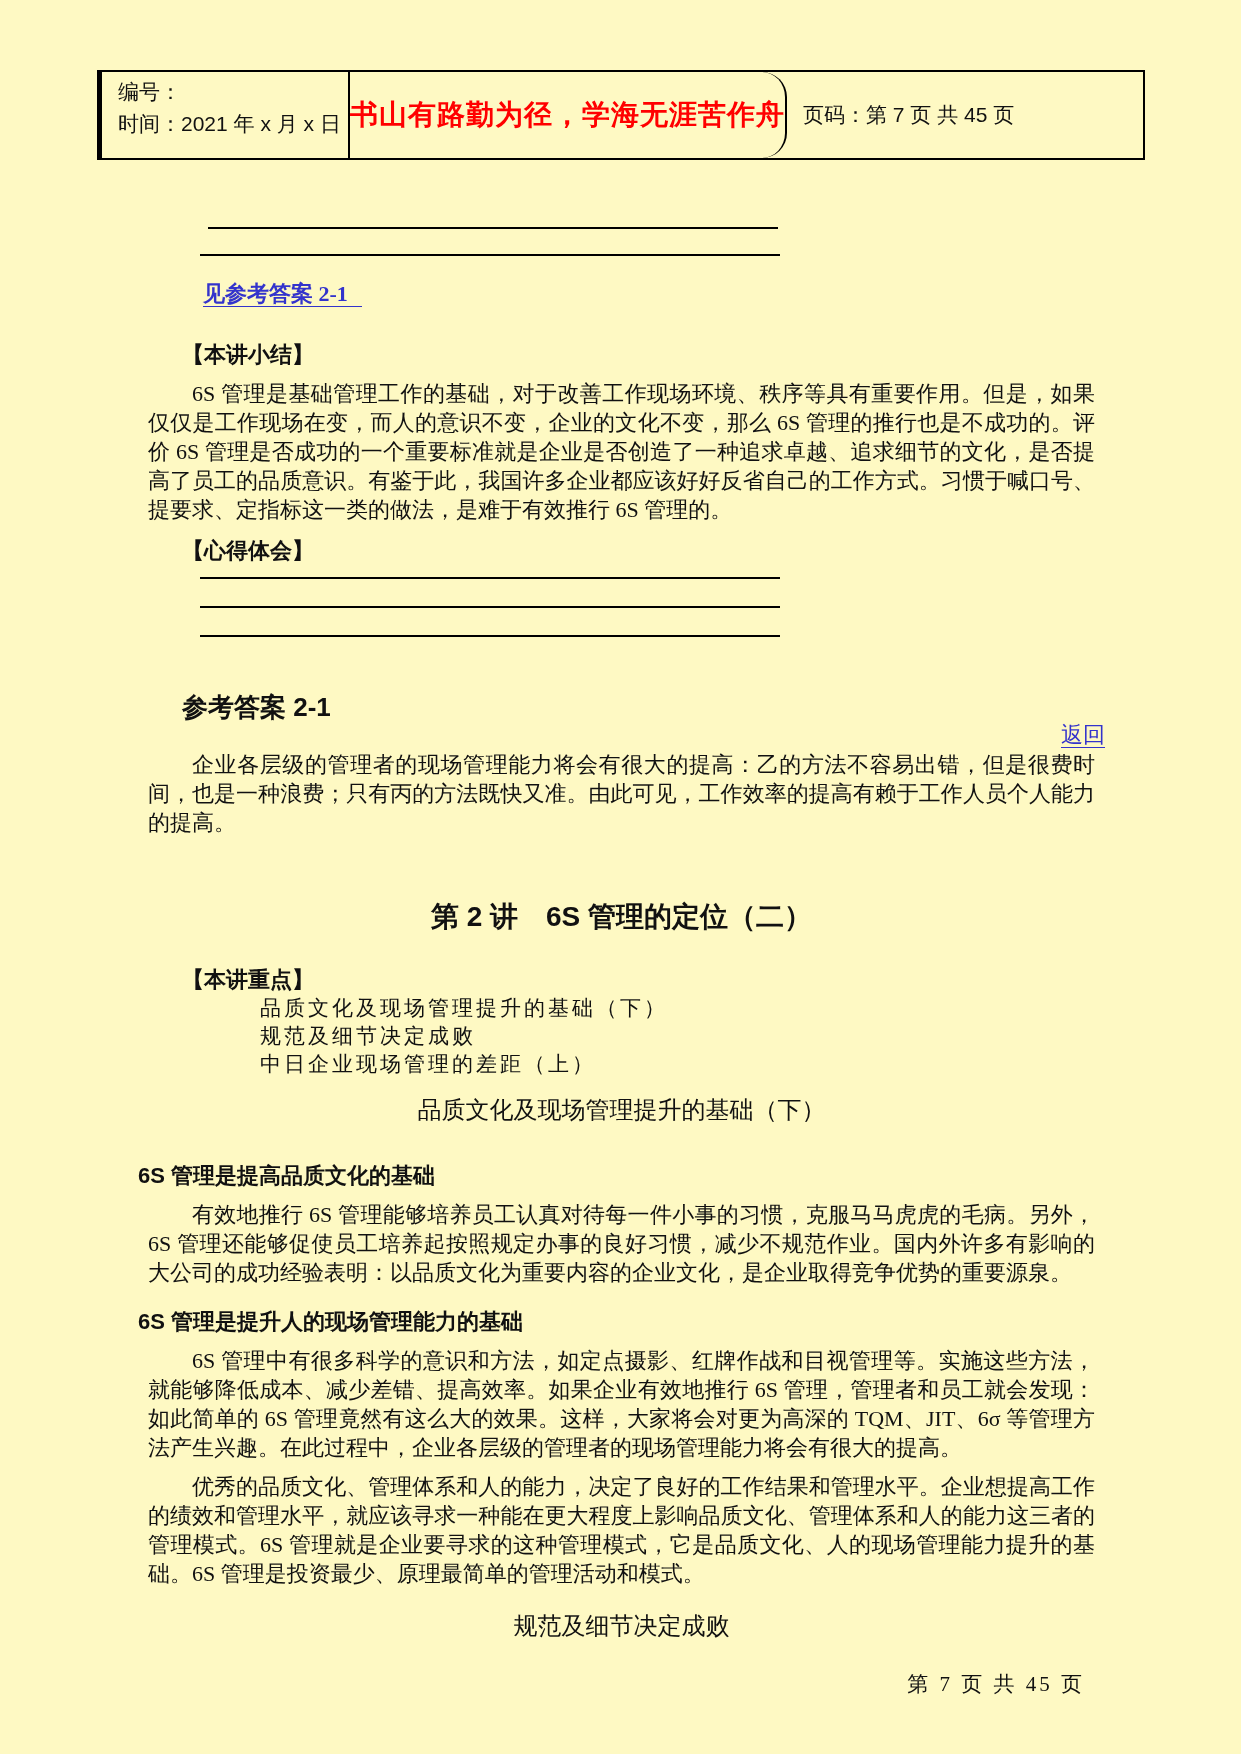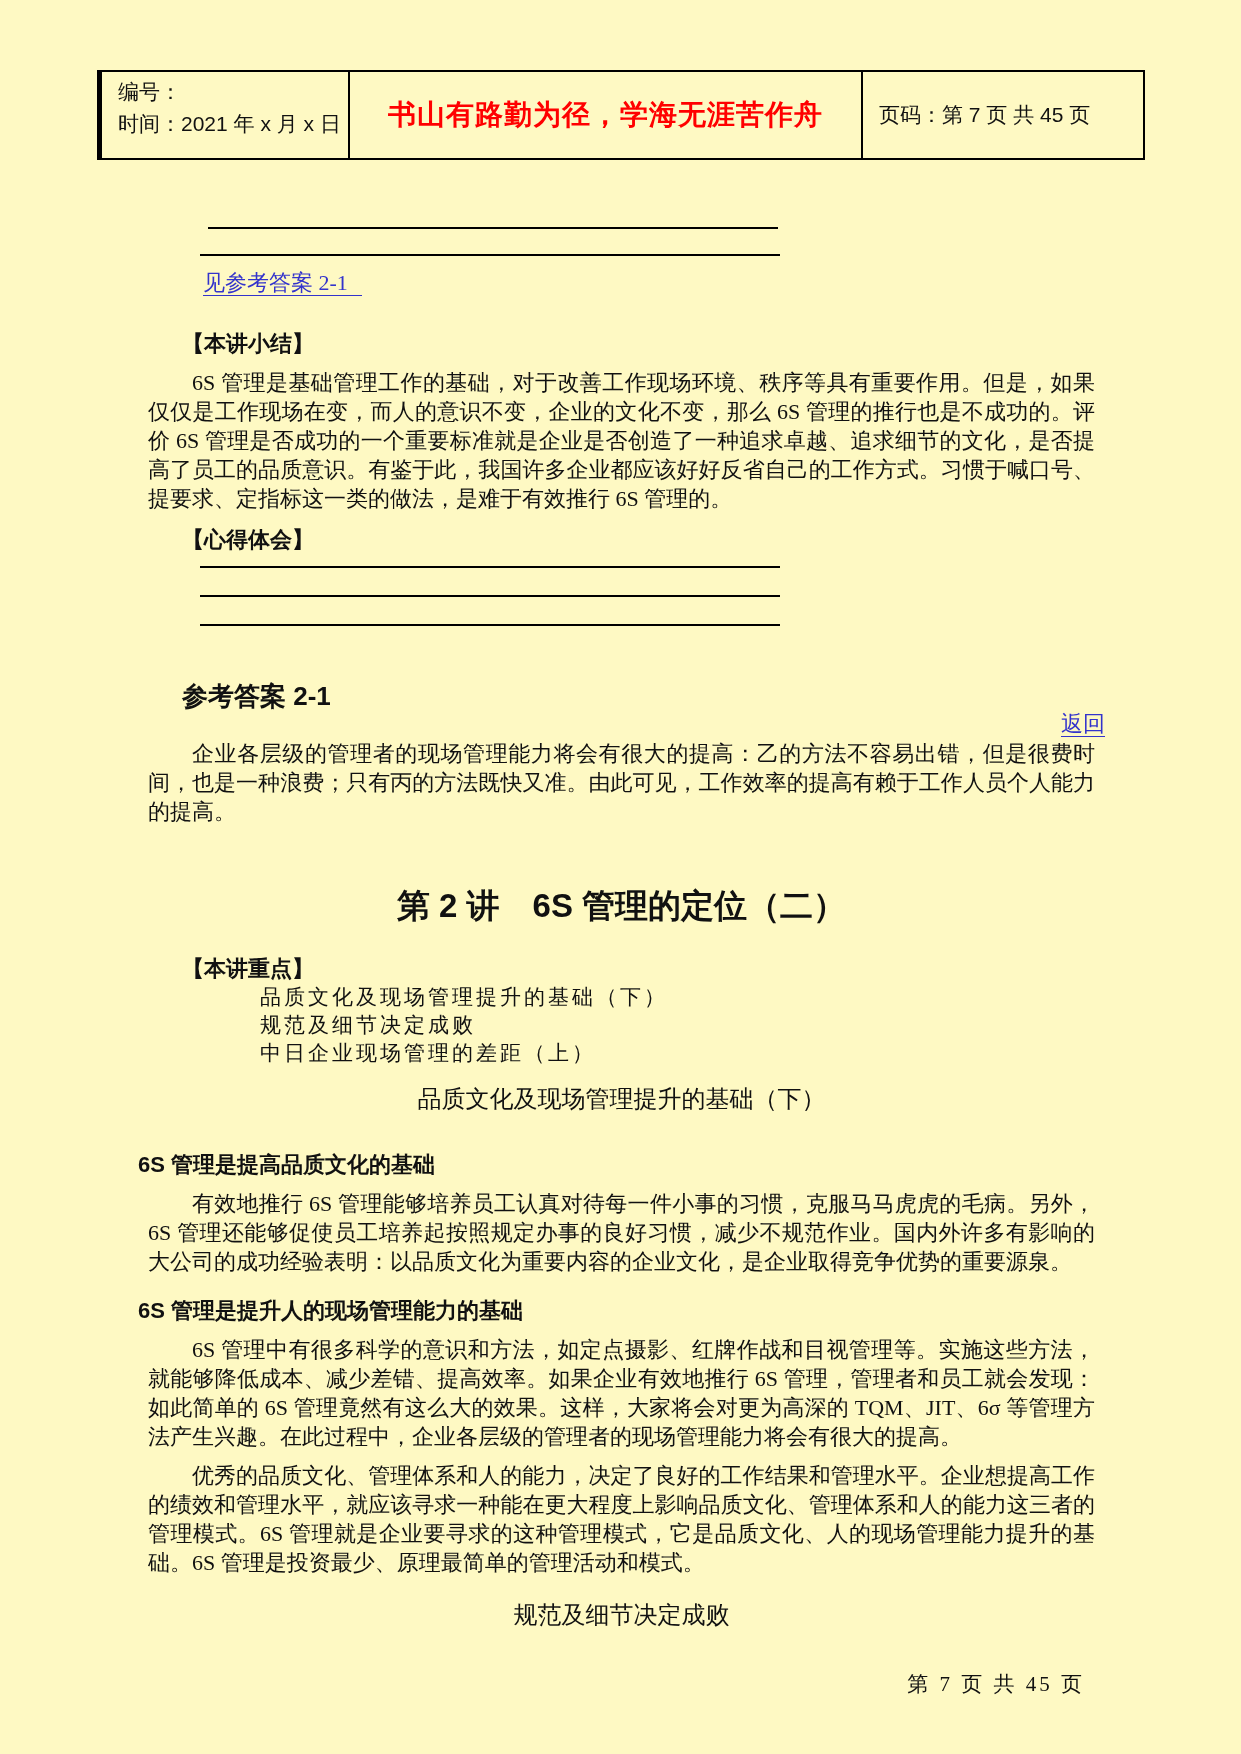--- a/index.html
+++ b/index.html
@@ -20,22 +20,22 @@
     display:flex;box-sizing:border-box;
   }
   .h-cell{box-sizing:border-box;}
   .h-cell.left{
     width:248px;border-right:2px solid #000;
     padding:4px 0 0 16px;
     font-family:"Liberation Sans", sans-serif;
     font-size:21px;line-height:32px;
   }
   .h-cell.mid{
-    width:513px;border-right:2px solid #000;
-    display:flex;align-items:center;justify-content:center;
+    width:437px;border-right:2px solid #000;
+    display:flex;align-items:center;justify-content:center;border-radius:25px;
   }
   .motto{
     color:#ff0000;font-weight:bold;font-size:28px;
     font-family:"Liberation Serif", serif;
     letter-spacing:1px;white-space:nowrap;
   }
   .h-cell.right{
     flex:1;display:flex;align-items:center;
     padding-left:16px;
     font-family:"Liberation Sans", sans-serif;
@@ -48,21 +48,21 @@
   }
   .blank-line{border-bottom:2px solid #000;}
   .ul-a1{height:15px;width:570px;margin-left:70px;}
   .ul-a2{height:25px;width:580px;margin-left:62px;}
   .link{
     color:#3333cc;
     text-decoration:none;
     border-bottom:1.5px solid #3333cc;
     cursor:pointer;
   }
-  .ref-row{margin-top:12px;margin-left:65px;}
+  .ref-row{margin-top:23px;margin-left:65px;font-weight:bold;}
   .ref-row .link{padding-right:14px;}
   .hd-bracket{
     font-family:"Liberation Sans", sans-serif;
     font-weight:bold;font-size:22px;
     padding-left:44px;
   }
   .hd-summary{margin-top:32px;font-family:Liberation Serif, serif;}
   .hd-reflect{margin-top:12px;}
   .para{
     margin:10px;text-align:justify;
@@ -75,21 +75,21 @@
     font-family:"Liberation Sans", sans-serif;
     font-weight:bold;font-size:26px;
     padding-left:44px;
   }
   .back-row{text-align:right;line-height:26px;}
   .back-row .link{border-bottom:1.5px solid #3333cc;}
   .answer-para{margin-top:2px;}
   .lecture-title{
     margin-top:60px;text-align:center;
     font-family:"Liberation Sans", sans-serif;
-    font-weight:bold;font-size:33px;line-height:40px;
+    font-weight:bold;font-size:28px;line-height:40px;
   }
   .keypoints-hd{margin-top:28px;}
   .keypoint{
     padding-left:122px;line-height:28px;
     font-family:"Liberation Serif", serif;
     letter-spacing:3px;font-size:21px;
   }
   .section-title{
     text-align:center;
     font-family:"Liberation Sans", sans-serif;

